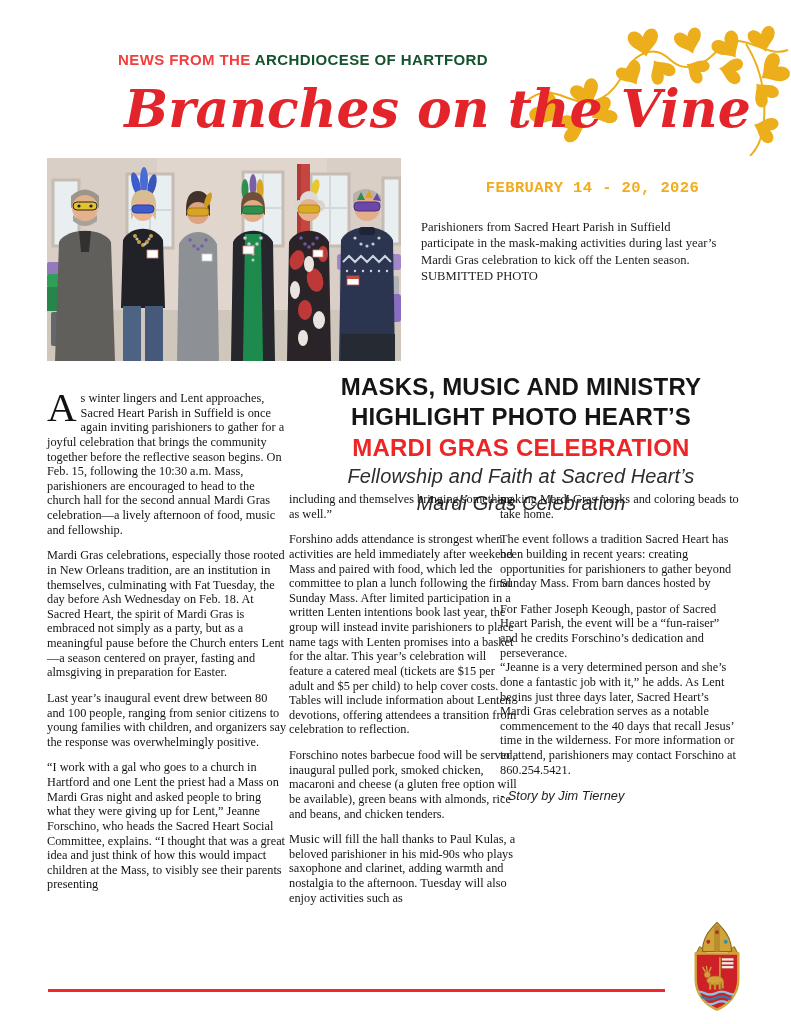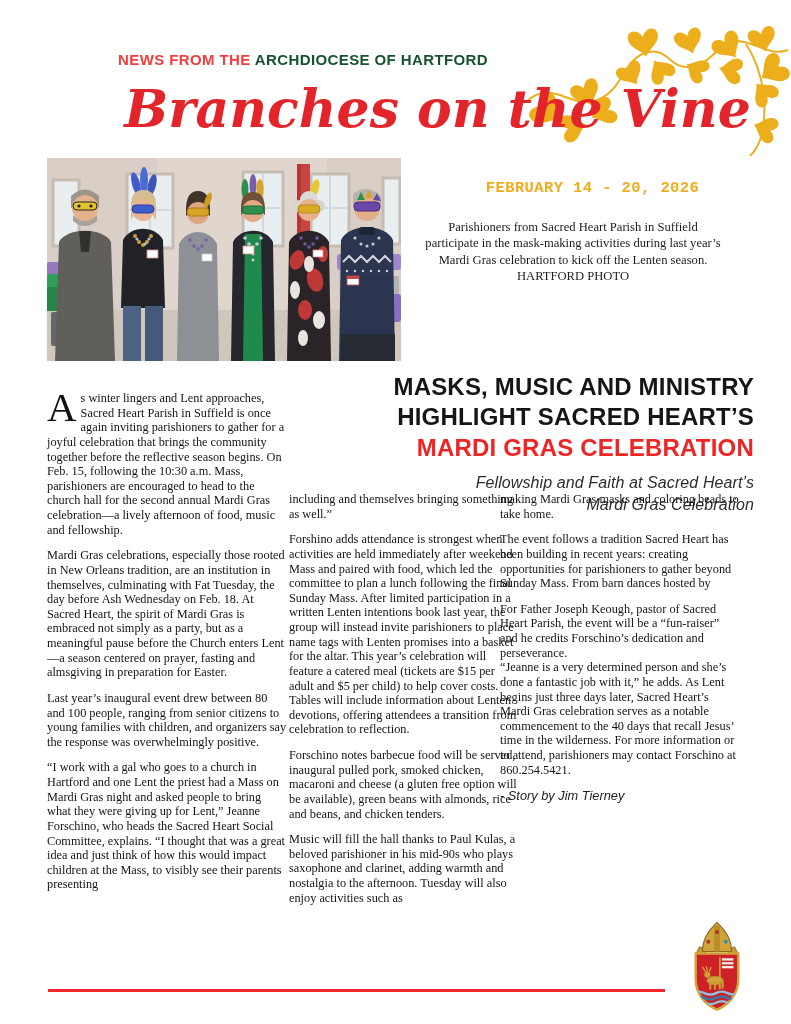--- a/index.html
+++ b/index.html
@@ -16,29 +16,29 @@
           font-size:52px;line-height:1.1;color:#E3242B;z-index:3;padding-left:42px;}
   .vine{position:absolute;left:524px;top:6px;width:267px;height:150px;z-index:1;}
 
   
   .photo{position:absolute;left:47px;top:158px;width:354px;height:203px;z-index:2;}
   .photo svg{display:block;}
   .issue-date{position:absolute;left:420px;top:159px;width:345px;text-align:center;
           font-family:Liberation Mono, monospace;font-weight:700;font-size:15.5px;
           letter-spacing:.4px;color:#F0AC1D;margin-top:20px;}
   .caption{position:absolute;left:421px;top:219px;width:304px;font-size:12.6px;
-          line-height:1.3;color:#1c1c1c;text-align:center;}
+          line-height:1.3;color:#1c1c1c;}
   .caption .credit{margin-top:0;}
 
   
-  .headline{position:absolute;left:288px;top:372px;width:466px;text-align:right;
+  .headline{position:absolute;left:288px;top:372px;width:466px;text-align:center;
           font-family:"Liberation Sans",sans-serif;font-weight:700;font-size:24px;
           line-height:1.27;color:#151515;letter-spacing:.2px;}
   .headline .red{color:#EE2525;}
-  .subtitle{margin-top:9px;font-weight:400;font-style:italic;font-size:16px;
+  .subtitle{font-weight:400;font-style:italic;font-size:20px;
           line-height:1.32;color:#2d2d2d;letter-spacing:.1px;}
 
   
   .col{position:absolute;font-size:12.3px;line-height:1.19;color:#141414;text-align:left;}
   .col1{left:47px;top:391px;width:241px;}
   .col2{left:289px;top:492px;width:231px;}
   .col3{left:500px;top:492px;width:239px;}
   .par{margin:0 0 11px 0;white-space:pre-line;}
   .dropcap{float:left;font-size:41px;line-height:30px;padding:1px 4px 0 0;
           font-family:"Liberation Serif",serif;color:#111;}
@@ -265,26 +265,26 @@
         <rect x="300" y="118" width="12" height="3" fill="#c44a44"></rect>
         <rect x="294" y="176" width="54" height="27" fill="#262a33"></rect>
       </g>
     </svg>
   </div>
 
   <div class="issue-date">FEBRUARY 14 - 20, 2026</div>
 
   <div class="caption">
     <div>Parishioners from Sacred Heart Parish in Suffield participate in the mask-making activities during last year’s Mardi Gras celebration to kick off the Lenten season.</div>
-    <div class="credit">HARTFORD PHOTO</div>
+    <div class="credit">SUBMITTED PHOTO</div>
   </div>
 
   <div class="headline">
     <div>MASKS, MUSIC AND MINISTRY</div>
-    <div>HIGHLIGHT SACRED HEART’S</div>
+    <div>HIGHLIGHT PHOTO HEART’S</div>
     <div class="red">MARDI GRAS CELEBRATION</div>
     <div class="subtitle">
       <div>Fellowship and Faith at Sacred Heart’s</div>
       <div>Mardi Gras Celebration</div>
     </div>
   </div>
 
   <div class="col col1">
     <p class="par"><span class="dropcap">A</span><span>s winter lingers and Lent approaches, Sacred Heart Parish in Suffield is once again inviting parishioners to gather for a joyful celebration that brings the community together before the reflective season begins. On Feb. 15, following the 10:30 a.m. Mass, parishioners are encouraged to head to the church hall for the second annual Mardi Gras celebration—a lively afternoon of food, music and fellowship.</span></p>
     <p class="par">Mardi Gras celebrations, especially those rooted in New Orleans tradition, are an institution in themselves, culminating with Fat Tuesday, the day before Ash Wednesday on Feb. 18. At Sacred Heart, the spirit of Mardi Gras is embraced not simply as a party, but as a meaningful pause before the Church enters Lent—a season centered on prayer, fasting and almsgiving in preparation for Easter.</p>

